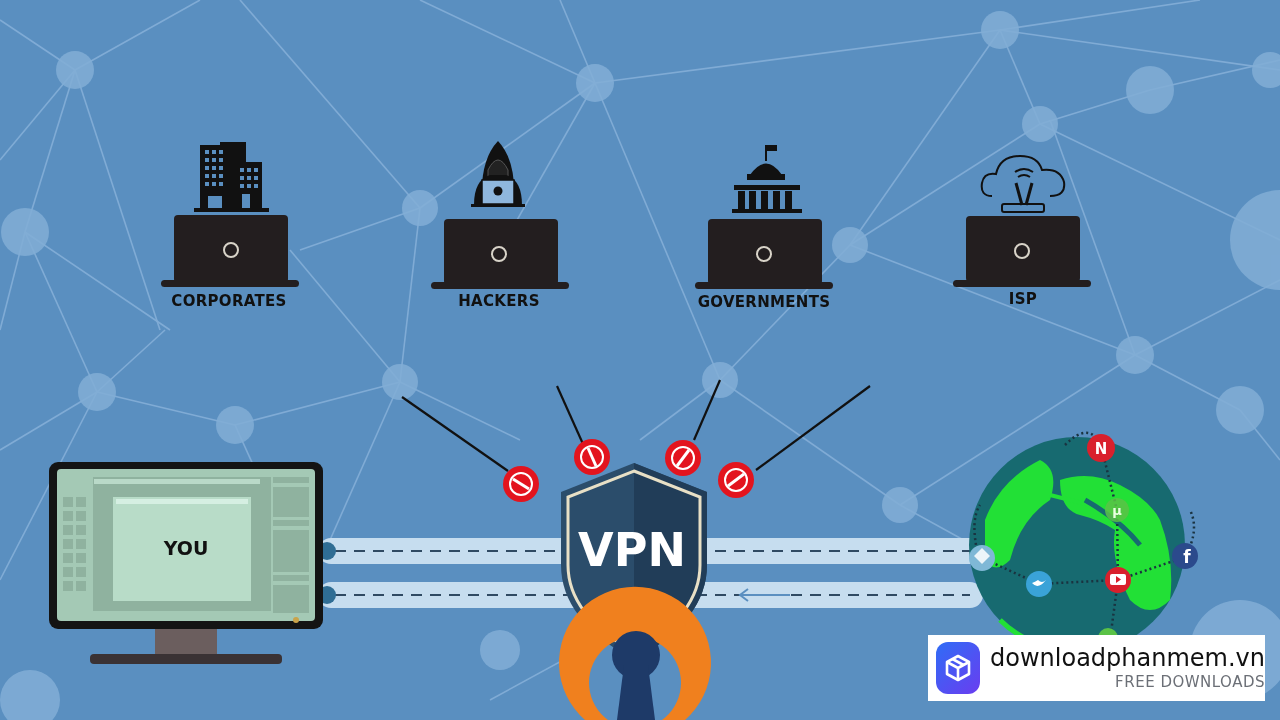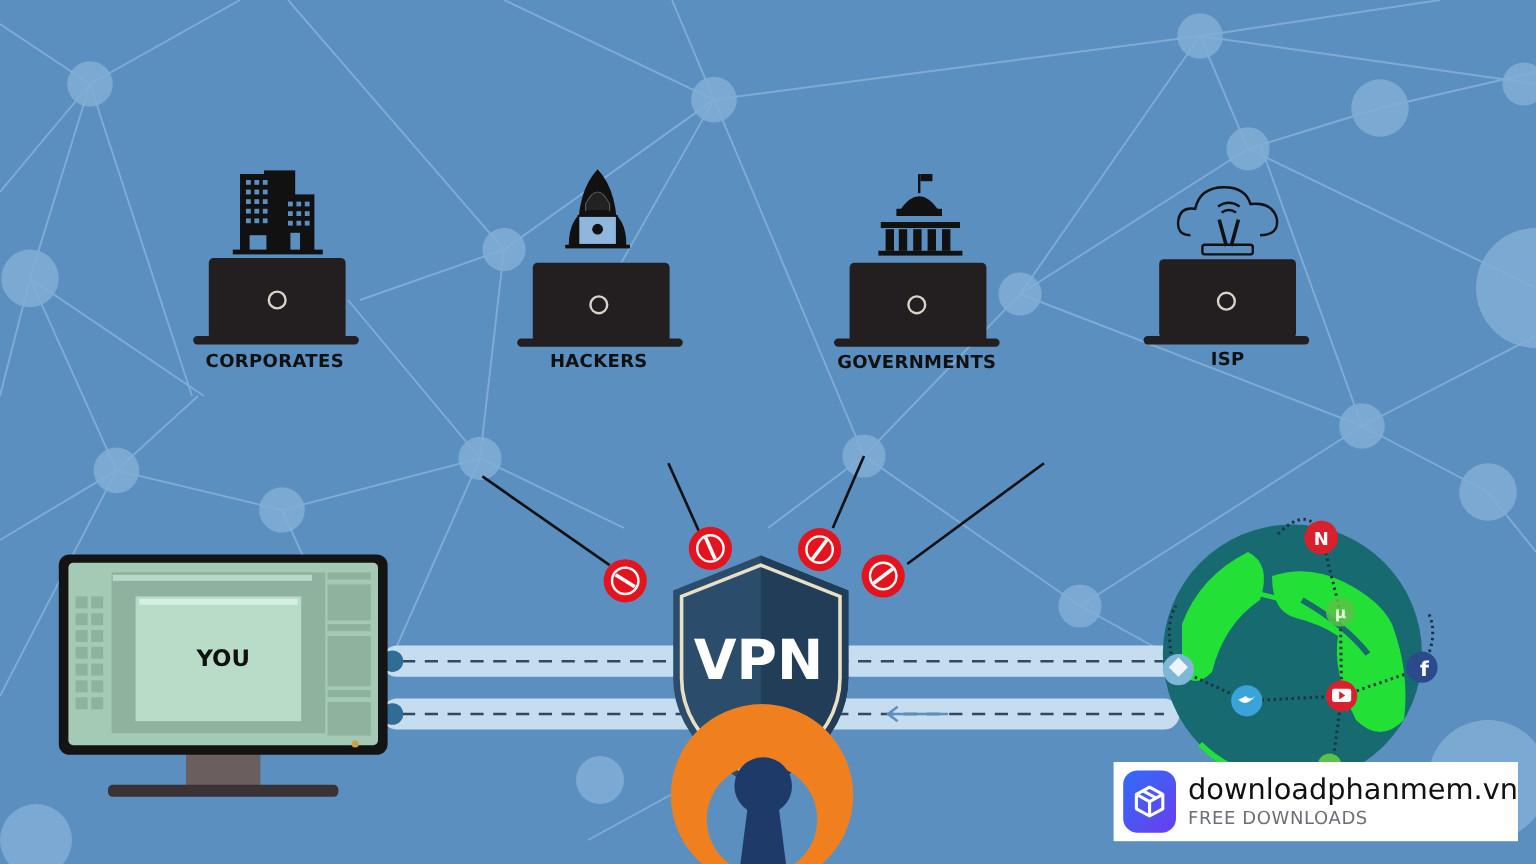--- a/index.html
+++ b/index.html
@@ -5,21 +5,21 @@
   html, body { margin: 0; padding: 0; }
   body { width: 1280px; height: 720px; overflow: hidden; background: #5a8fc0; position: relative; font-family: "Liberation Sans", sans-serif; }
   #scene { position: absolute; left: 0; top: 0; width: 1280px; height: 720px; }
   .lbl { font-family: "DejaVu Sans", sans-serif; font-weight: bold; fill: #111; font-size: 15px; letter-spacing: 0.3px; }
   .you { font-family: "DejaVu Sans", sans-serif; font-weight: bold; fill: #111; font-size: 19px; }
   .vpn { font-family: "DejaVu Sans", sans-serif; font-weight: bold; fill: #ffffff; font-size: 46px; }
   .watermark { position: absolute; left: 928px; top: 635px; width: 337px; height: 66px; background: #ffffff; display: flex; align-items: center; }
   .wm-logo { width: 52px; height: 52px; margin-left: 8px; border-radius: 12px; background: linear-gradient(135deg, #2f6df6 0%, #6a3df0 100%); display: flex; align-items: center; justify-content: center; }
   .wm-text { margin-left: 10px; display: flex; flex-direction: column; }
   .wm-title { font-size: 24px; color: #111; font-family: "DejaVu Sans", sans-serif; line-height: 28px; }
-  .wm-sub { font-size: 15px; color: #6b6f76; font-family: "DejaVu Sans", sans-serif; letter-spacing: 0.5px; line-height: 20px; }
+  .wm-sub { font-size: 15px; color: #6b6f76; font-family: "DejaVu Sans", sans-serif; letter-spacing: 0.5px; line-height: 20px; text-align: right; }
 </style>
 </head>
 <body>
 
 <svg id="scene" viewBox="0 0 1280 720" xmlns="http://www.w3.org/2000/svg">
 
   <g stroke="#8db5dc" stroke-width="1.6" opacity="0.75" fill="none">
     <line x1="75" y1="70" x2="0" y2="20"></line>
       <line x1="75" y1="70" x2="200" y2="0"></line>
       <line x1="75" y1="70" x2="25" y2="232"></line>

